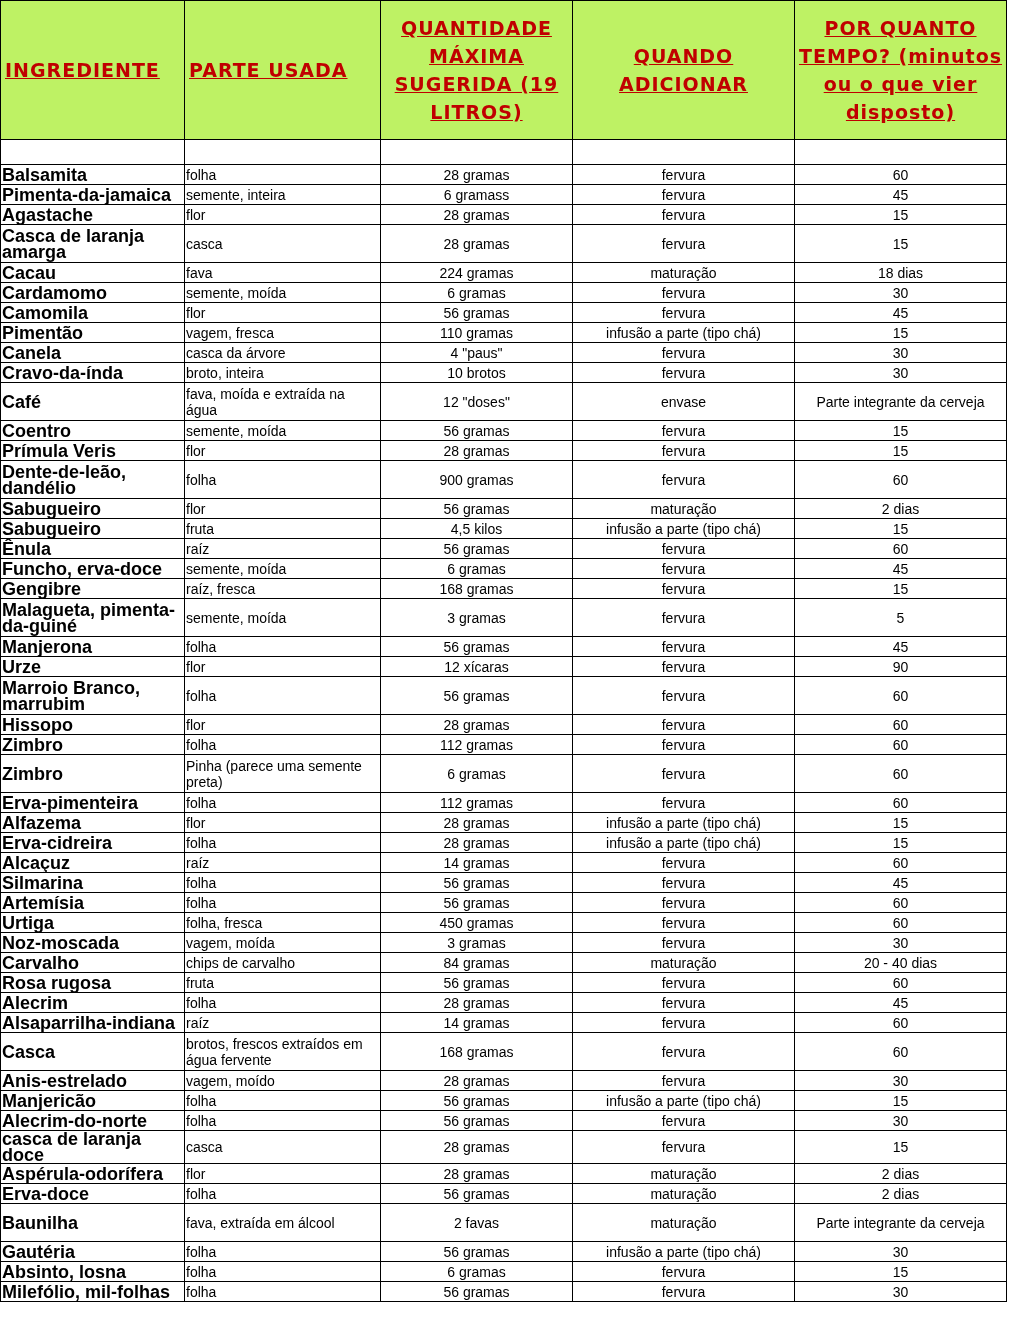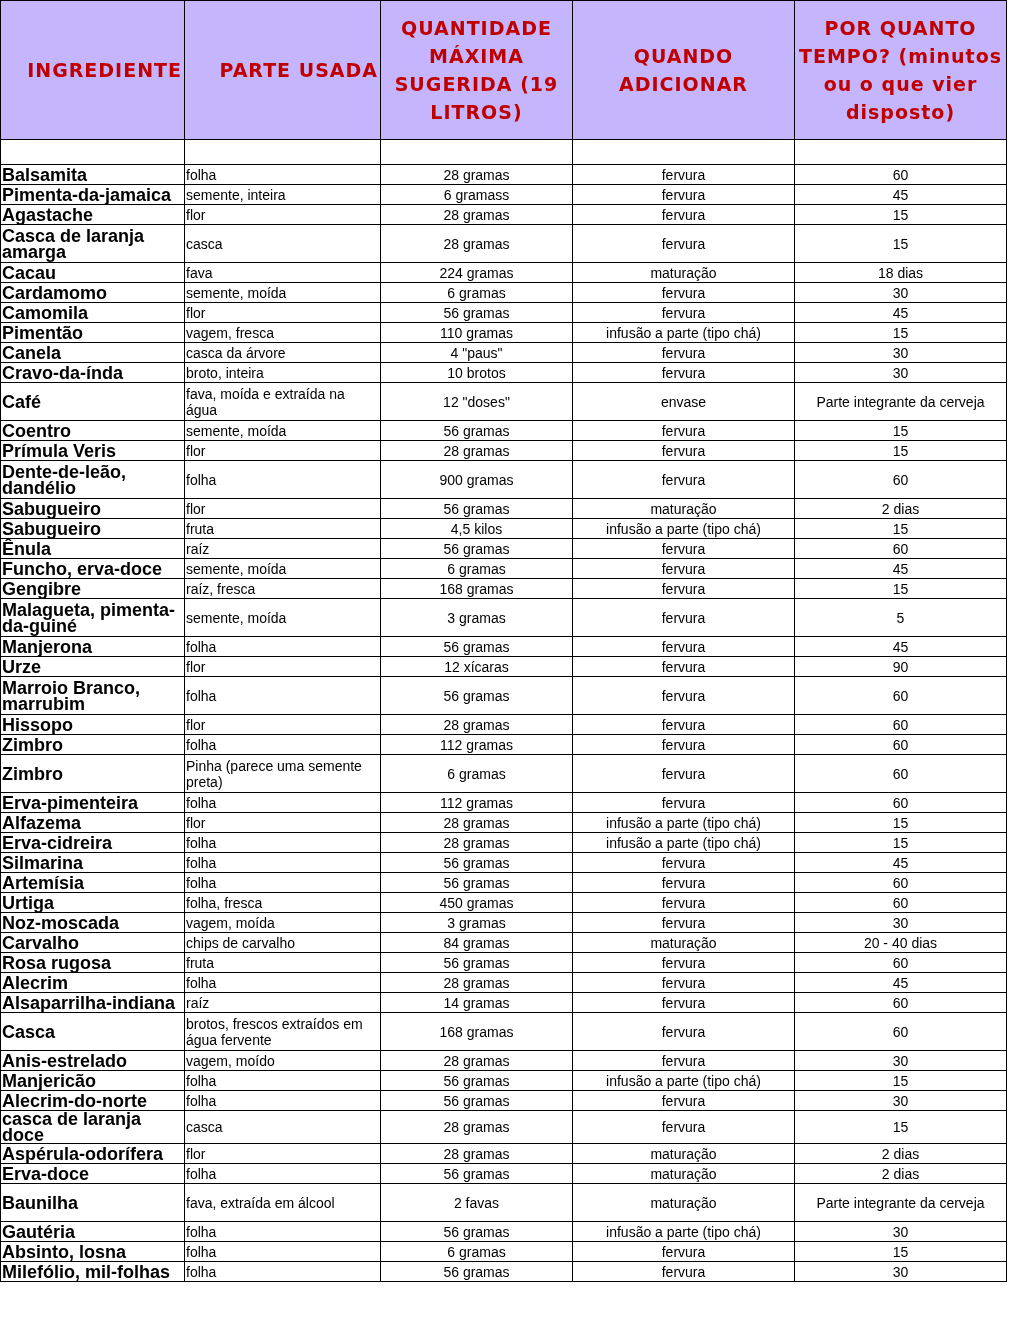--- a/index.html
+++ b/index.html
@@ -25,33 +25,34 @@
   table.sheet col.c2 { width: 196px; }
   table.sheet col.c3 { width: 192px; }
   table.sheet col.c4 { width: 222px; }
   table.sheet col.c5 { width: 212px; }
   table.sheet th, table.sheet td {
     border: 1px solid #000;
     padding: 0 1px;
     overflow: hidden;
   }
   table.sheet th {
-    background: #c4b5fd;
+    background: #bef264;
     color: #c00000;
     font-family: "DejaVu Sans", sans-serif;
     font-weight: bold;
     font-size: 19px;
     letter-spacing: 1px;
     line-height: 28px;
     height: 138px;
     text-align: center;
     vertical-align: middle;
     padding: 0 2px;
-  }
-  table.sheet th.left { text-align: right; padding-left: 18px; }
+    text-decoration: underline;
+  }
+  table.sheet th.left { text-align: left; padding-left: 4px; }
   table.sheet tr.spacer td { height: 24px; }
   table.sheet td {
     height: 19px;
     line-height: 16px;
     vertical-align: middle;
     white-space: normal;
   }
   table.sheet tr.tall td { height: 37px; }
   table.sheet td.ing {
     font-weight: bold;
@@ -286,20 +287,27 @@
         <td class="time">15</td>
       </tr>
       <tr>
         <td class="ing">Erva-cidreira</td>
         <td class="part">folha</td>
         <td class="qty">28 gramas</td>
         <td class="when">infusão a parte (tipo chá)</td>
         <td class="time">15</td>
       </tr>
       <tr>
+        <td class="ing">Alcaçuz</td>
+        <td class="part">raíz</td>
+        <td class="qty">14 gramas</td>
+        <td class="when">fervura</td>
+        <td class="time">60</td>
+      </tr>
+      <tr>
         <td class="ing">Silmarina</td>
         <td class="part">folha</td>
         <td class="qty">56 gramas</td>
         <td class="when">fervura</td>
         <td class="time">45</td>
       </tr>
       <tr>
         <td class="ing">Artemísia</td>
         <td class="part">folha</td>
         <td class="qty">56 gramas</td>

